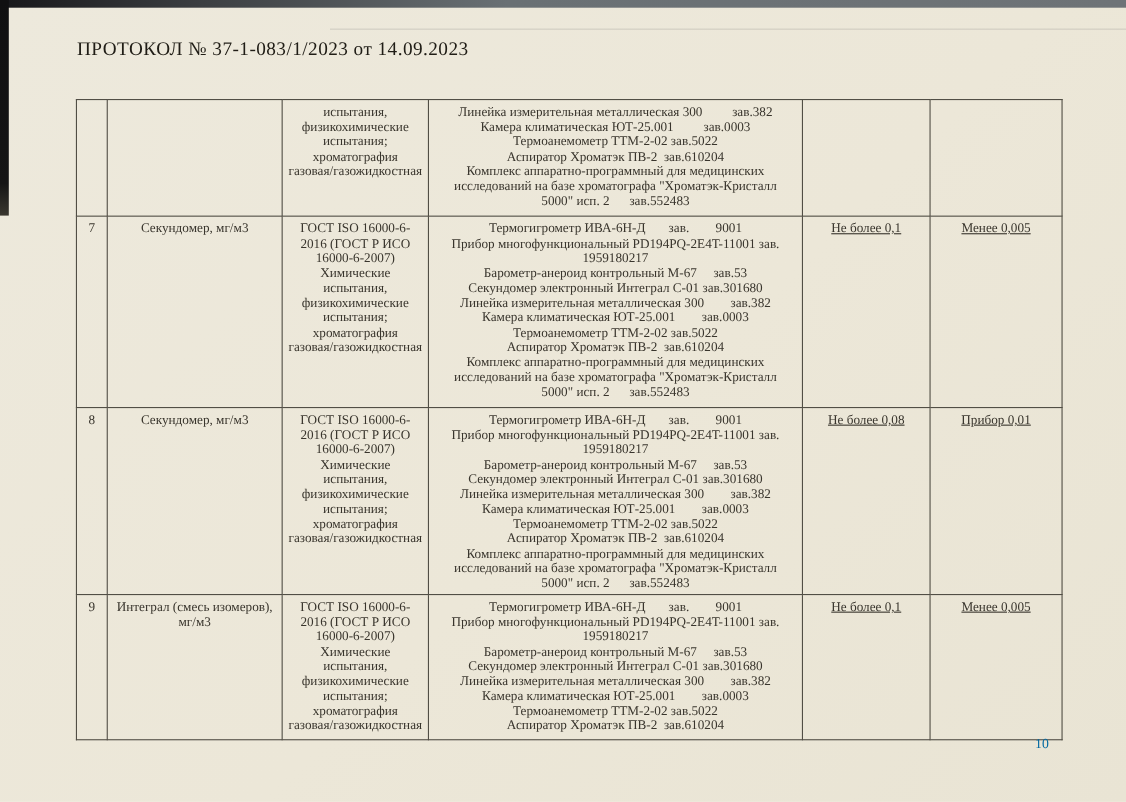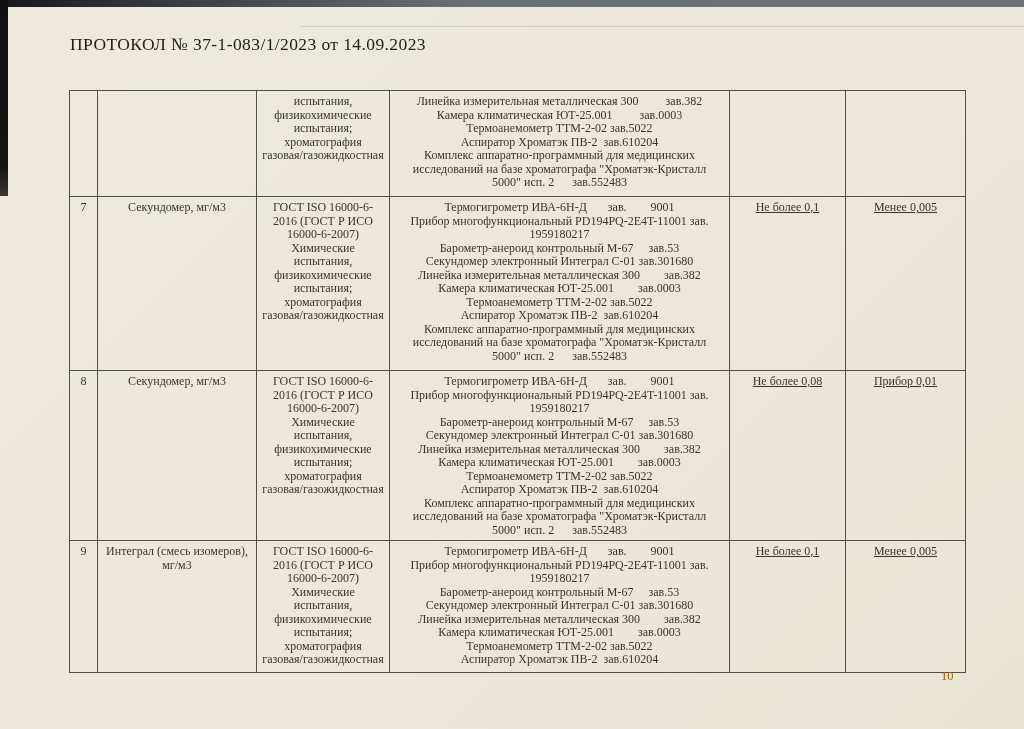--- a/index.html
+++ b/index.html
@@ -41,21 +41,21 @@
     overflow:hidden;
     color:#39352d;
   }
   tr.row-cont{height:106px;}
   tr.row-7{height:174px;}
   tr.row-8{height:170px;}
   tr.row-9{height:132px;}
   td.c-norm,td.c-result{padding-top:6px;text-decoration:underline;}
   .page-number{
     position:absolute;left:941px;top:669px;
-    font-size:12.5px;color:#a16207;
+    font-size:12.5px;color:#0369a1;
   }
 </style>
 </head>
 <body>
 
 <div class="scan-edge-top"></div>
 <div class="scan-edge-left"></div>
 <div class="scan-crease"></div>
 
 <div class="title">ПРОТОКОЛ № 37-1-083/1/2023 от 14.09.2023</div>

